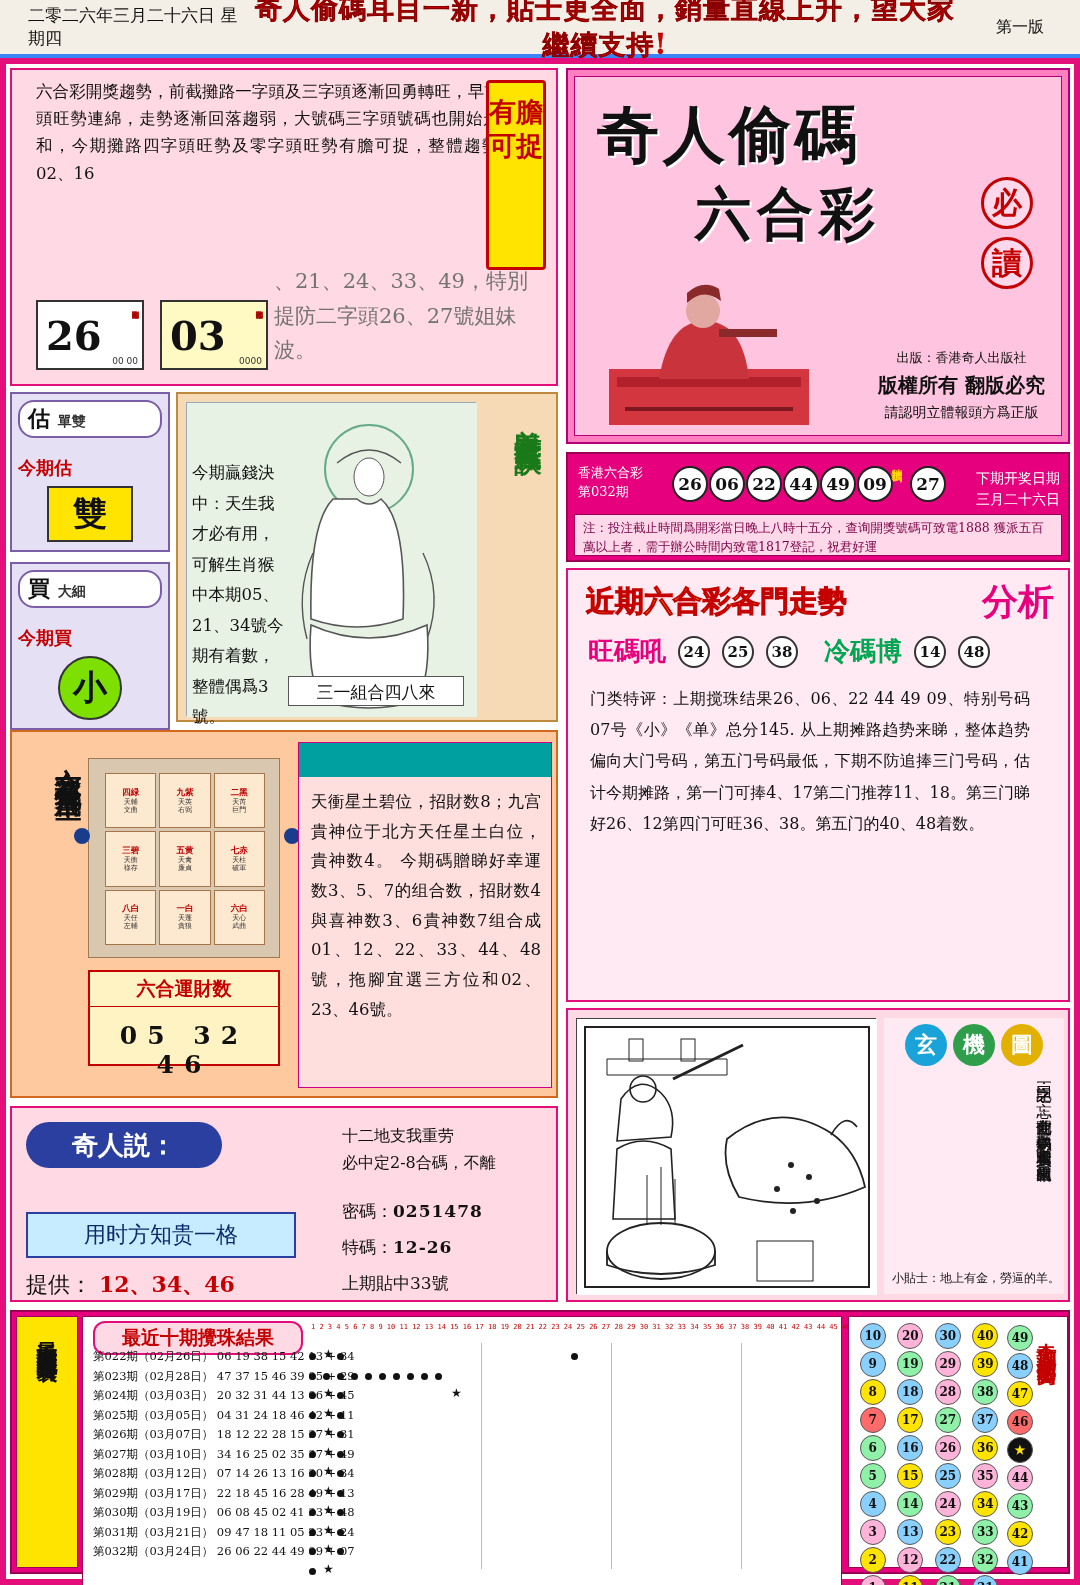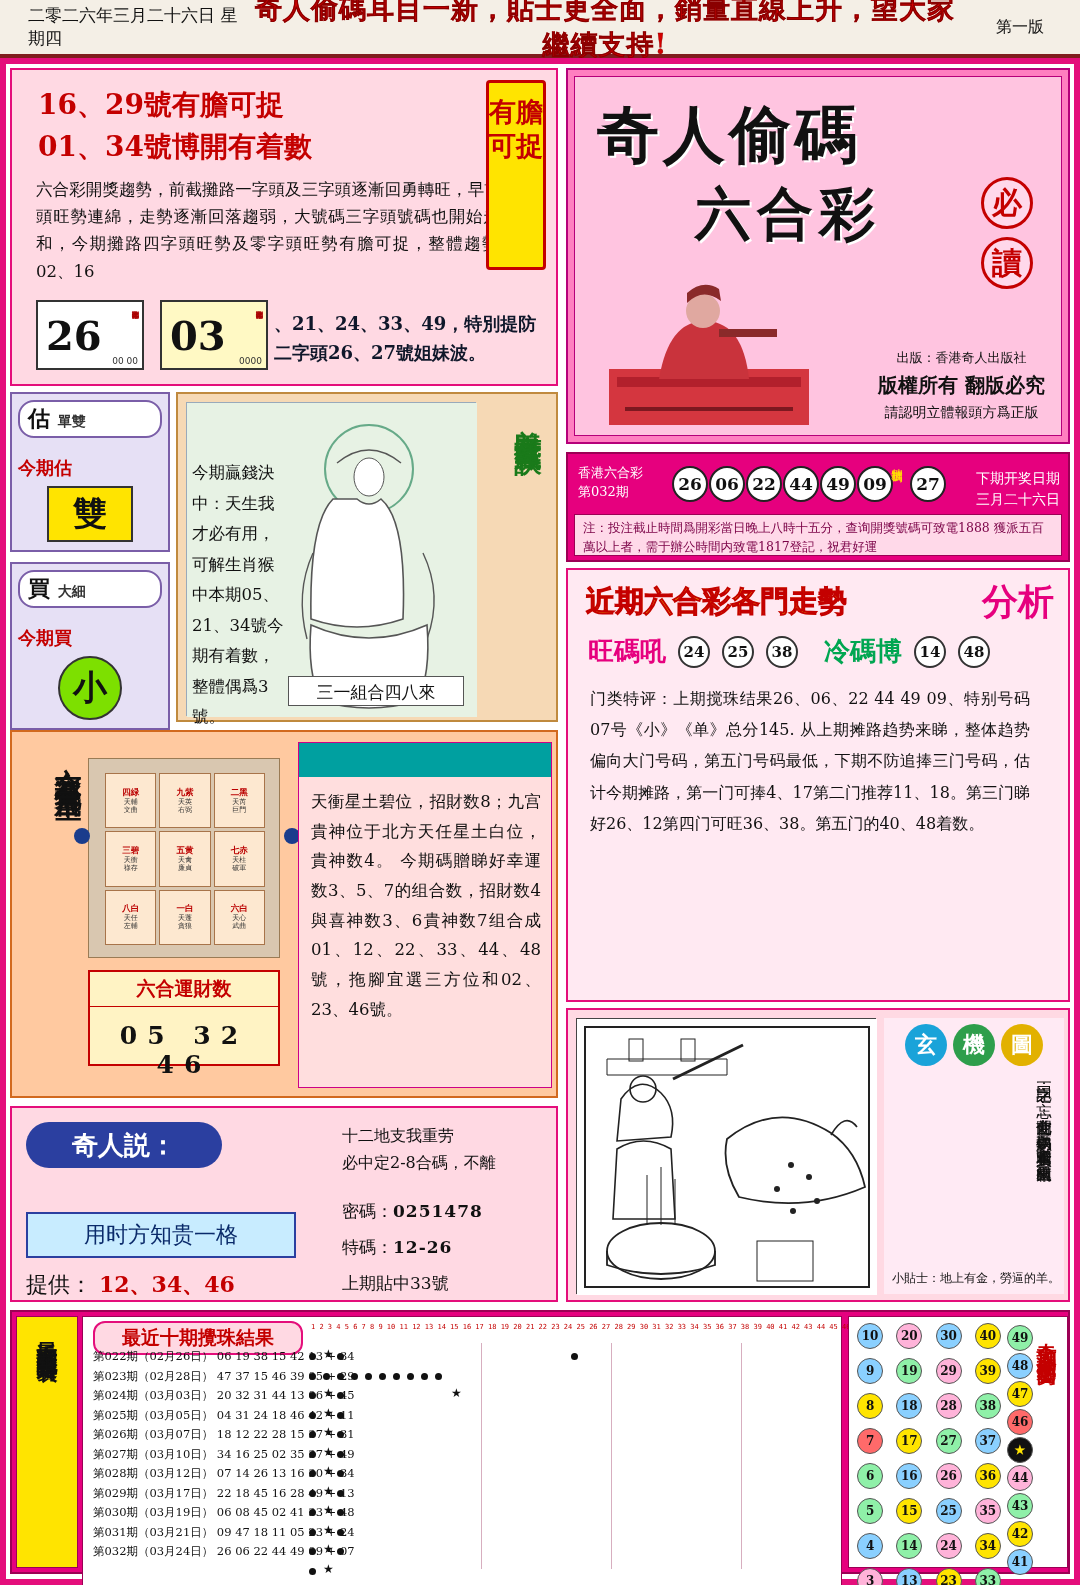--- a/index.html
+++ b/index.html
@@ -7,21 +7,21 @@
   body {
     width:1080px; height:1585px; position:relative;
     font-family:"DejaVu Sans","Liberation Sans",sans-serif;
     background:#ffffff; overflow:hidden;
   }
   .page { position:absolute; left:0; top:0; width:1080px; height:1585px; background:#fff; }
 
   
   .masthead {
     position:absolute; left:0; top:0; width:1080px; height:58px;
-    background:#f4efe6; border-bottom:4px solid #7f1d1d;
+    background:#f4efe6; border-bottom:4px solid #3b82f6;
     display:flex; align-items:center;
   }
   .mast-date { width:250px; padding-left:28px; font-size:17px; color:#111; font-family:"DejaVu Serif","Liberation Serif",serif; }
   .mast-title {
     flex:1; text-align:center; font-size:27px; font-weight:bold; color:#d40000;
     font-family:"DejaVu Serif","Liberation Serif",serif; letter-spacing:1px;
     -webkit-text-stroke:0.4px #8a0000;
   }
   .mast-edition { width:120px; text-align:center; font-size:16px; color:#111; font-family:"DejaVu Serif","Liberation Serif",serif; }
 
@@ -47,22 +47,22 @@
   }
   .numbox-wrap { position:absolute; left:24px; bottom:14px; display:flex; gap:16px; }
   .numbox { width:108px; height:70px; border:2px solid #333; background:#fff;
      display:flex; align-items:center; position:relative; }
   .numbox .n { font-size:40px; font-weight:bold; color:#111; padding-left:8px;
      font-family:"DejaVu Serif","Liberation Serif",serif; }
   .numbox.yellow { background:#fff9c4; }
   .numbox .meta { position:absolute; right:3px; top:3px; font-size:7.5px; color:#a00;
      writing-mode:vertical-rl; text-orientation:upright; line-height:1.1; height:50px; }
   .numbox .zeros { position:absolute; right:4px; bottom:2px; font-size:9px; color:#333; }
-  .art-tail { position:absolute; left:262px; bottom:16px; width:270px; font-size:18px;
-     color:#0f172a; line-height:1.65; font-family:"DejaVu Serif","Liberation Serif",serif;font-weight:bold; }
+  .art-tail { position:absolute; left:262px; bottom:16px; width:270px; font-size:21px;
+     color:#737373; line-height:1.65; font-family:"DejaVu Serif","Liberation Serif",serif; }
 
   
   .logo-panel { position:absolute; left:560px; top:4px; width:504px; height:376px;
      background:#ff7fc0; border:2px solid #b5007a; }
   .logo-inner { position:absolute; inset:6px; background:#ffc4e0; border:1px solid #b5007a; }
   .logo-title { position:absolute; left:22px; top:16px; font-size:62px; font-weight:bold;
      color:#111; letter-spacing:4px; font-family:"DejaVu Serif","Liberation Serif",serif;
      text-shadow:2px 2px 0 #fff; }
   .logo-sub { position:absolute; left:120px; top:100px; font-size:56px; font-weight:bold;
      color:#111; letter-spacing:6px; font-family:"DejaVu Serif","Liberation Serif",serif;
@@ -232,21 +232,21 @@
   .row .dots { position:relative; flex:1; height:19.5px; }
   .row .dots i { position:absolute; top:6px; width:7px; height:7px; border-radius:50%;
      background:#111; display:block; }
   .row .dots i.star { width:0; height:0; background:none; color:#111; font-style:normal;
      font-size:12px; line-height:9px; top:3px; }
   .vline { position:absolute; top:26px; width:1px; height:226px; background:#d7aebf; }
 
   .bt-right { position:absolute; left:836px; top:4px; width:220px; height:252px; background:#fff;
      border:1px solid #9c0055; }
   .grid-nums { position:absolute; left:6px; top:6px; width:148px; height:240px;
-     display:grid; grid-template-columns:repeat(4,1fr); grid-template-rows:repeat(10,1fr); gap:9px; }
+     display:grid; grid-template-columns:repeat(4,1fr); grid-template-rows:repeat(10,1fr); gap:2px; }
   .gn { border-radius:50%; width:26px; height:26px; display:flex; align-items:center; justify-content:center;
      font-size:12px; font-weight:bold; color:#111; border:1px solid #555; margin:auto;
      font-family:"DejaVu Serif","Liberation Serif",serif; }
   .gn.red{background:#ff6a6a;} .gn.blue{background:#8ad0ff;} .gn.green{background:#8ff0a8;}
   .gn.yellow{background:#ffe400;} .gn.pink{background:#ffb3d9;}
   .gn.star{background:#111;color:#ffe400;}
   .bt-right .vtxt { position:absolute; right:6px; top:10px; height:232px; font-size:20px; font-weight:bold;
      color:#c40000; writing-mode:vertical-rl; text-orientation:upright; letter-spacing:3px;
      font-family:"DejaVu Serif","Liberation Serif",serif; }
 </style>
@@ -258,24 +258,20 @@
   <div class="masthead">
     <div class="mast-date">二零二六年三月二十六日  星期四</div>
     <div class="mast-title">奇人偷碼耳目一新，貼士更全面，銷量直線上升，望大家繼續支持!</div>
     <div class="mast-edition">第一版</div>
   </div>
 
   <div class="body-frame">
   <div class="inner">
 
     <div class="article">
-      <div class="art-h1">
-        <div>16、29號有膽可捉</div>
-        <div>01、34號博開有着數</div>
-      </div>
       <div class="art-body">六合彩開獎趨勢，前截攤路一字頭及三字頭逐漸回勇轉旺，早前單字頭旺勢連綿，走勢逐漸回落趨弱，大號碼三字頭號碼也開始走向平和，今期攤路四字頭旺勢及零字頭旺勢有膽可捉，整體趨勢推薦02、16</div>
       <div class="art-badge">有膽可捉</div>
       <div class="numbox-wrap">
         <div class="numbox">
           <span class="n">26</span>
           <span class="meta">今年開出次數善知</span>
           <span class="zeros">00 00</span>
         </div>
         <div class="numbox yellow">
           <span class="n">03</span>

